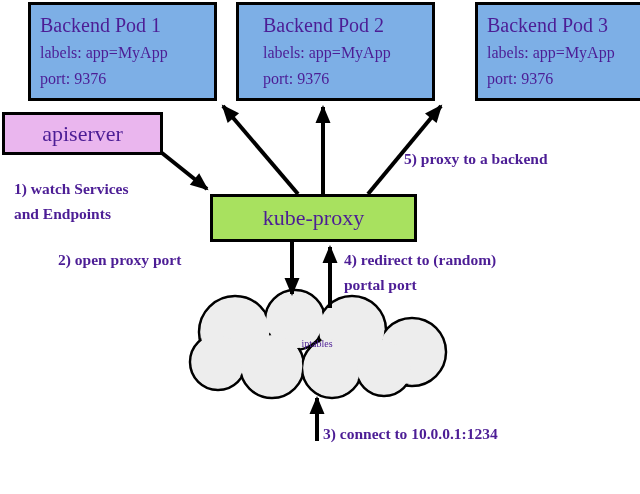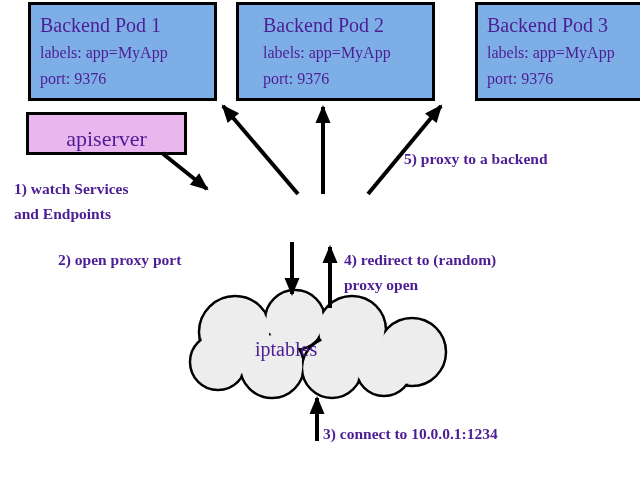--- a/index.html
+++ b/index.html
@@ -30,40 +30,40 @@
     line-height: 30px;
     white-space: nowrap;
   }
   .pod-line {
     font-size: 16px;
     line-height: 26px;
     white-space: nowrap;
   }
   .titled {
     display: flex;
-    align-items: flex-end;
+    align-items: center;
     justify-content: center;
     font-size: 22px;
     white-space: nowrap;
-    margin-left: 24px;
   }
   .annot {
     position: absolute;
     z-index: 4;
     font-size: 15.5px;
     font-weight: bold;
     line-height: 25px;
     white-space: nowrap;
   }
   .cloud-label {
     position: absolute;
     z-index: 2;
     left: 255px; top: 338px;
     width: 124px;
-    font-size: 20px;
+    text-align: center;
+    font-size: 10px;
     white-space: nowrap;
   }
   svg.layer.arrows { z-index: 3; }
   svg.layer.cloud  { z-index: 1; }
 </style>
 </head>
 <body>
 
 <div class="canvas" style="background-color: rgb(255, 255, 255);">
 
@@ -105,20 +105,23 @@
   <div class="node pod" style="left: 448px; top: 2px; width: 188px; height: 99px; background-color: rgb(125, 175, 230); margin-left: 27px;">
     <div class="pod-title">Backend Pod 3</div>
     <div class="pod-line">labels: app=MyApp</div>
     <div class="pod-line">port: 9376</div>
   </div>
 
   <div class="node titled" style="left: 2px; top: 112px; width: 161px; height: 43px; background-color: rgb(234, 182, 238);">
     <span>apiserver</span>
   </div>
 
+  <div class="node titled" style="left: 210px; top: 194px; width: 207px; height: 48px; background-color: rgb(168, 225, 95);">
+    <span>kube-proxy</span>
+  </div>
 
 
   <div class="cloud-label">iptables</div>
 
   <svg class="layer arrows" viewBox="0 0 640 494">
     <defs>
       <marker id="ah" markerUnits="userSpaceOnUse" markerWidth="20" markerHeight="18" refX="17" refY="9" orient="auto">
         <path d="M1,1.5 L19,9 L1,16.5 Z" fill="#000"></path>
       </marker>
     </defs>
@@ -141,20 +144,20 @@
   <div class="annot" style="left:58px; top:247px;">
     <div>2) open proxy port</div>
   </div>
 
   <div class="annot" style="left:323px; top:421px;">
     <div>3) connect to 10.0.0.1:1234</div>
   </div>
 
   <div class="annot" style="left:344px; top:247px;">
     <div>4) redirect to (random)</div>
-    <div>proxy open</div>
+    <div>portal port</div>
   </div>
 
   <div class="annot" style="left:404px; top:146px;">
     <div>5) proxy to a backend</div>
   </div>
 
 </div>
 
 </body></html>

